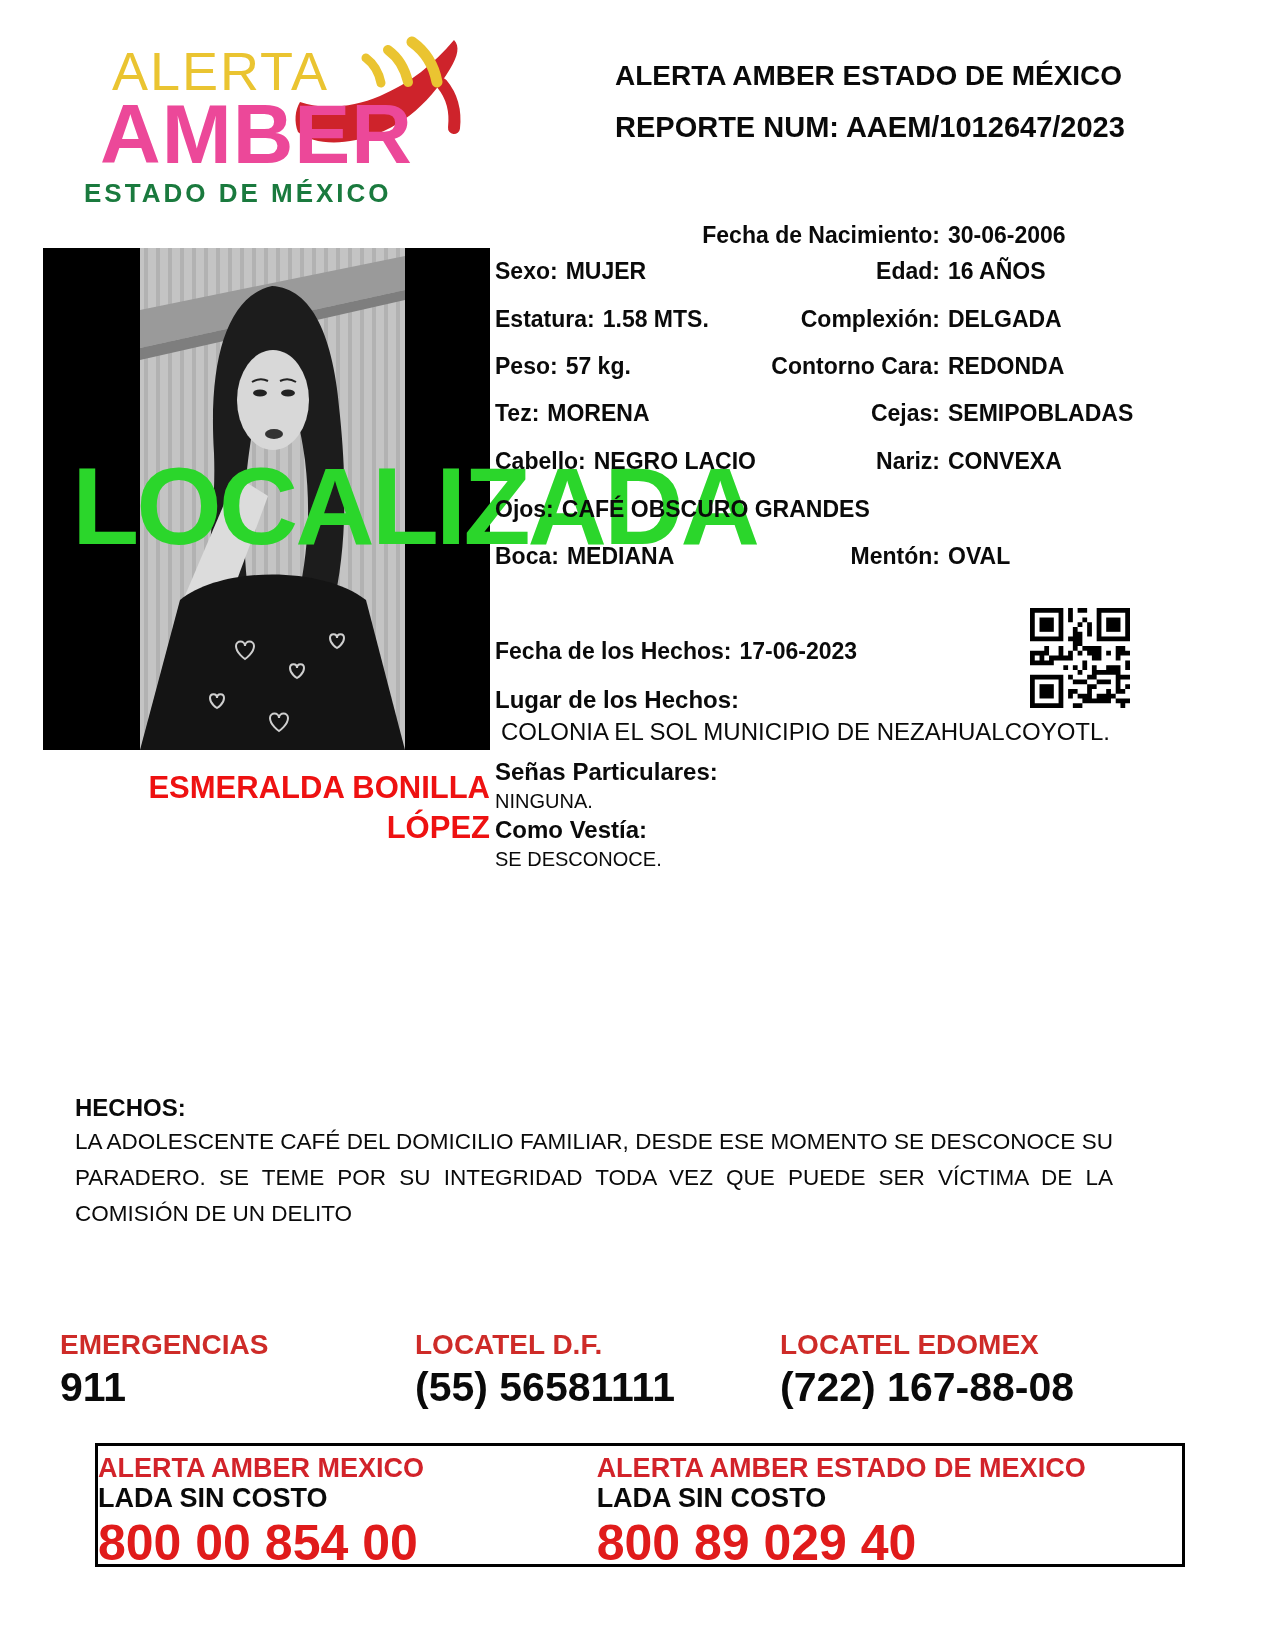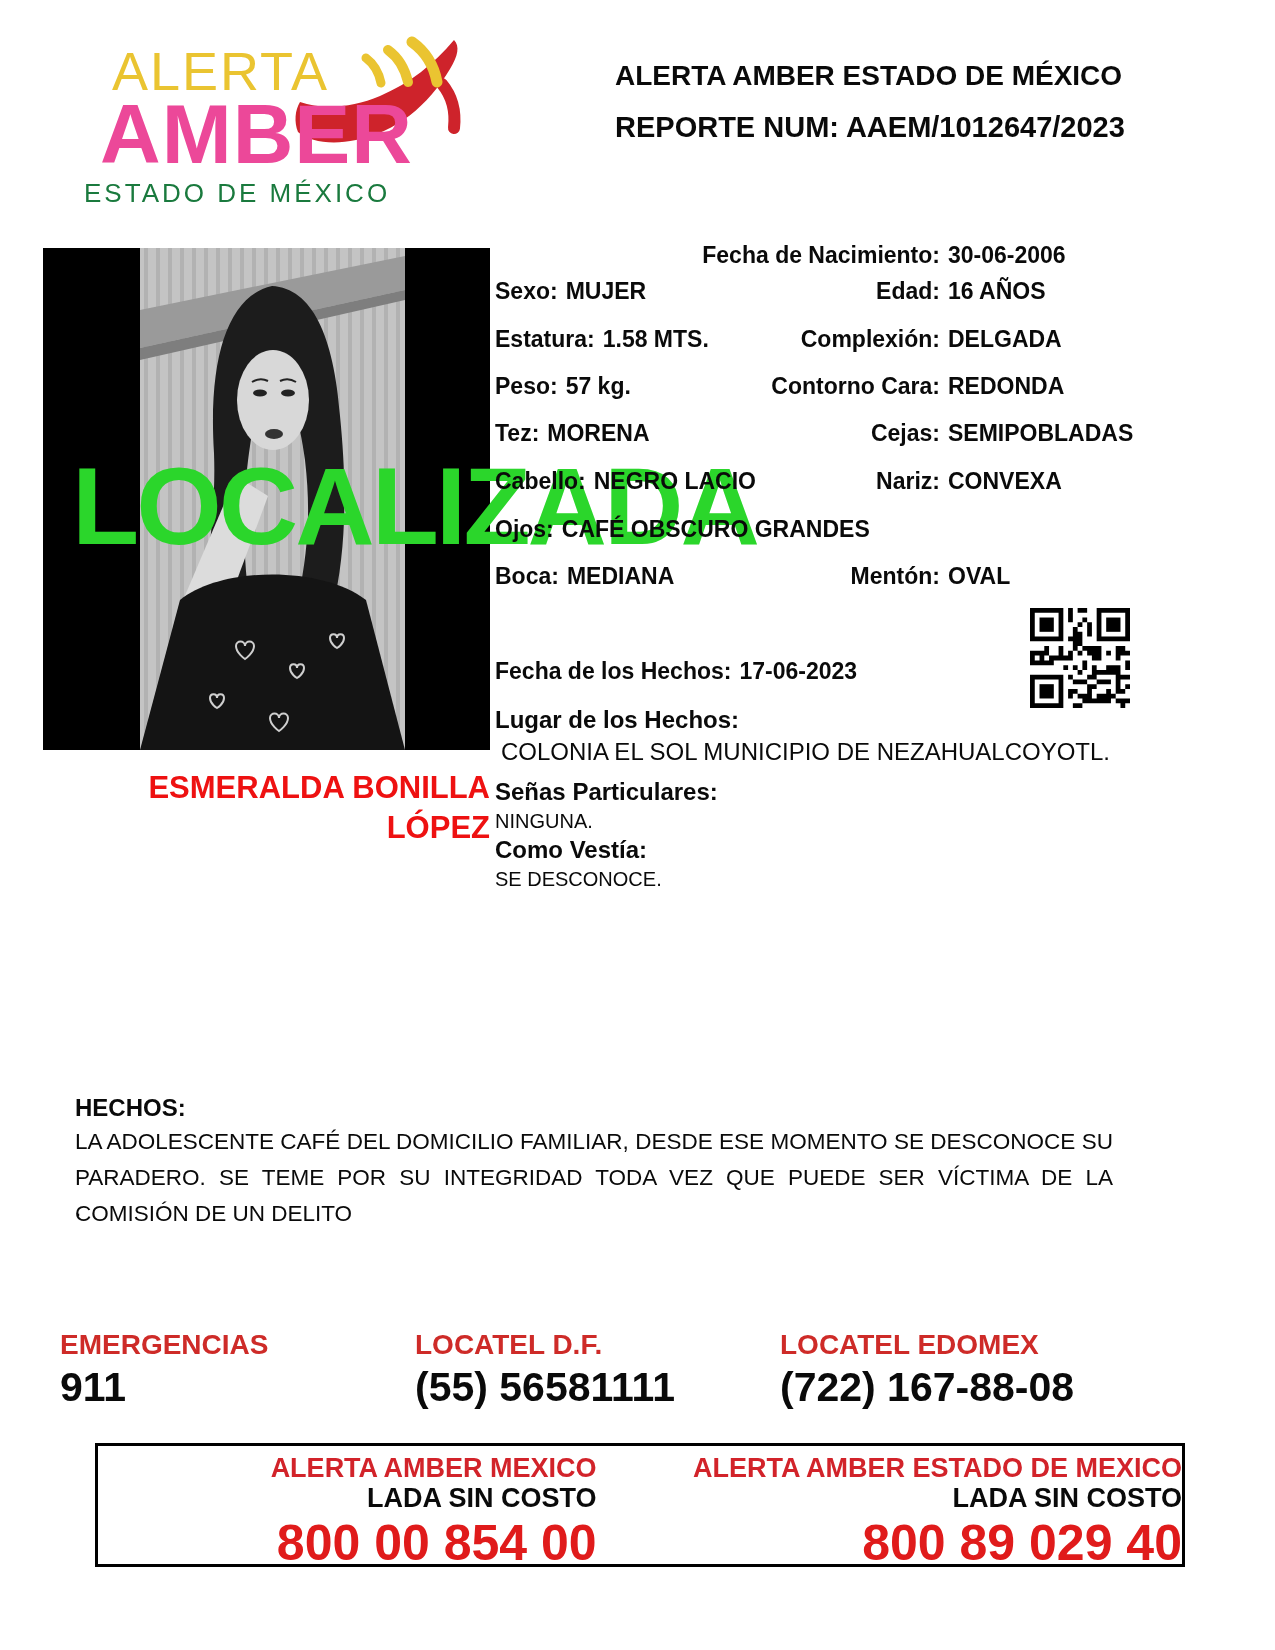--- a/index.html
+++ b/index.html
@@ -8,40 +8,40 @@
     position:relative; width:1275px; height:1650px; margin:0 auto;
     background:#ffffff; overflow:hidden;
     font-family:"Liberation Sans","DejaVu Sans",sans-serif; color:#0a0a0a;
   }
   
   .logo { position:absolute; left:80px; top:36px; width:400px; height:180px; }
   .logo-alerta { position:absolute; left:32px; top:8px; font-size:54px; font-weight:normal;
                  color:#EAC431; letter-spacing:2px; line-height:1; }
   .logo-amber  { position:absolute; left:20px; top:56px; font-size:84px; font-weight:bold;
                  color:#ec4899; letter-spacing:1px; line-height:1; }
-  .logo-estado { position:absolute; left:4px; top:144px; font-size:26px; font-weight:normal;
+  .logo-estado { position:absolute; left:4px; top:144px; font-size:26px; font-weight:bold;
                  color:#1A7A3E; letter-spacing:3px; line-height:1; }
   .logo-swoosh { position:absolute; left:212px; top:0; width:180px; height:125px; }
   
   .hdr { position:absolute; left:615px; top:60px; width:570px; text-align:left; }
   .hdr-title  { font-size:28px; font-weight:bold; line-height:32px; }
   .hdr-report { margin-top:18px; font-size:29px; font-weight:bold; line-height:34px; }
   
   .photo-frame { position:absolute; left:43px; top:248px; width:447px; height:502px;
                  background:#000; z-index:1; }
   .photo-frame svg { position:absolute; left:97px; top:0; width:265px; height:502px; }
   
   .status-overlay { position:absolute; left:72px; top:448px; z-index:2;
                     font-size:110px; font-weight:bold; letter-spacing:-3px;
                     color:#2BD62B; line-height:1.05; white-space:nowrap; }
   
   .name-block { position:absolute; left:50px; top:768px; width:440px; text-align:right;
                 color:#EE1111; font-weight:bold; font-size:31px; line-height:40px; z-index:3; }
   
-  .details { position:absolute; left:495px; top:222px; width:660px; height:660px; z-index:3;margin-top:20px; }
+  .details { position:absolute; left:495px; top:222px; width:660px; height:660px; z-index:3; }
   .drow { position:absolute; left:0; width:660px; height:30px; font-size:23px; font-weight:bold; }
   .fl { position:absolute; left:0; white-space:nowrap; }
   .fr { position:absolute; left:145px; width:515px; white-space:nowrap; }
   .fr .rlabel { display:inline-block; width:300px; text-align:right; }
   .fl .flabel { margin-right:8px; }
   .fr .rvalue { margin-left:8px; }
   .r0 { top:0; } .r1 { top:36px; } .r2 { top:84px; } .r3 { top:131px; }
   .r4 { top:178px; } .r5 { top:226px; } .r6 { top:274px; } .r7 { top:321px; }
   .r8 { top:369px; } .r9 { top:416px; }
   .sec-label { position:absolute; left:0; font-size:24px; font-weight:bold; white-space:nowrap; }
@@ -60,21 +60,21 @@
   
   .contact { position:absolute; text-align:left; }
   .contact .clabel { color:#CE2B28; font-weight:bold; font-size:28px; line-height:30px; }
   .contact .cnumber { color:#0a0a0a; font-weight:bold; font-size:41px; line-height:46px; margin-top:4px; }
   .contact.c1 { left:60px;  top:1330px; width:300px; }
   .contact.c2 { left:415px; top:1330px; width:300px; }
   .contact.c3 { left:780px; top:1330px; width:340px; }
   
   .hotline-box { position:absolute; left:95px; top:1443px; width:1090px; height:124px;
                  border:3px solid #000; display:flex; }
-  .hotline-cell { flex:1; text-align:right; padding-top:8px; }
+  .hotline-cell { flex:1; text-align:left; padding-top:8px; }
   .hotline-cell.left  { flex:0 0 46%; }
   .hotline-cell.right { flex:0 0 54%; }
   .h-title { color:#D2232A; font-weight:bold; font-size:27px; line-height:29px; }
   .h-sub   { color:#0a0a0a; font-weight:bold; font-size:27px; line-height:30px; }
   .h-number{ color:#E01B1B; font-weight:bold; font-size:50px; line-height:52px; margin-top:4px; }
 </style>
 </head>
 <body>
 
 <div class="page">

